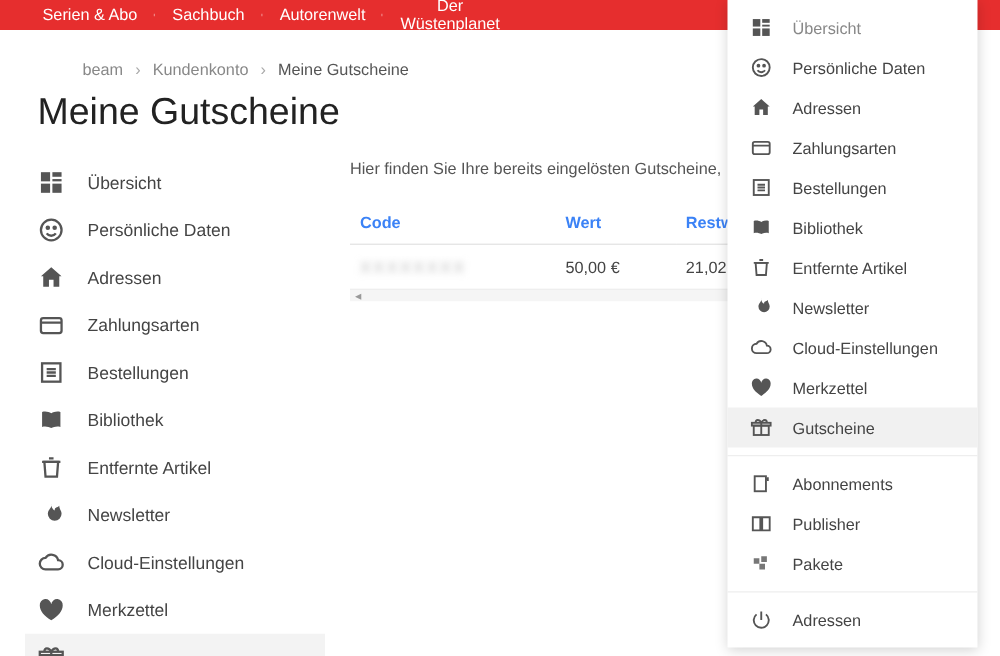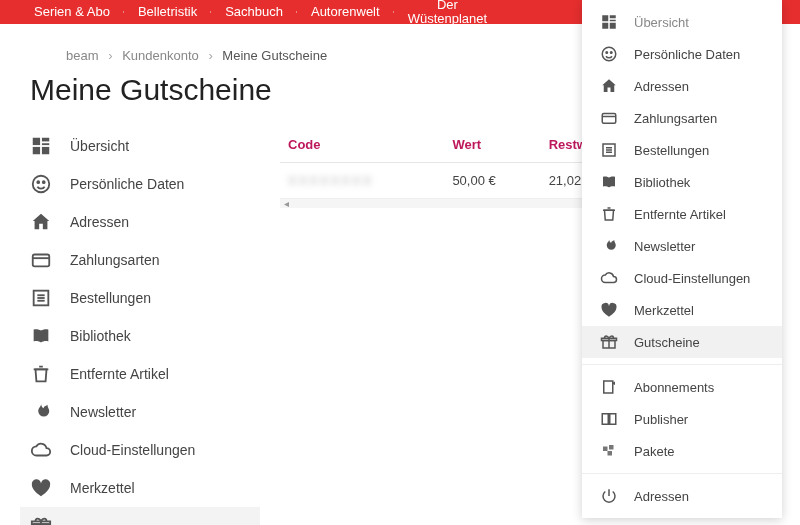--- a/index.html
+++ b/index.html
@@ -13,39 +13,38 @@
 .breadcrumb .last { color: #555; }
 h1 { font-size: 30px; font-weight: 400; color: #222; padding: 6px 30px 20px; }
 .layout { display: flex; padding: 0 20px; }
 .sidebar { width: 240px; }
 .side-item { display: flex; align-items: center; padding: 8px 10px; cursor: pointer; color: #444; font-size: 14px; }
 .side-item .ico { width: 22px; height: 22px; margin-right: 18px; color: #555; display: flex; align-items: center; justify-content: center; }
 .side-item.active { background: #f3f3f3; }
 .main { flex: 1; padding-left: 20px; }
 .intro { font-size: 13px; color: #555; margin-bottom: 18px; }
 table { width: 100%; border-collapse: collapse; font-size: 13px; }
-th { text-align: left; font-weight: 600; color: #be185d; padding: 10px 8px; border-bottom: 1px solid #e6e6e6; }
+th { text-align: left; font-weight: 600; color: #3b82f6; padding: 10px 8px; border-bottom: 1px solid #e6e6e6; }
 td { padding: 10px 8px; color: #444; }
 .scroller { height: 10px; background: #f5f5f5; border-top: 1px solid #eee; position: relative; }
 .scroller .arr { position: absolute; left: 4px; top: -1px; font-size: 10px; color: #999; }
 .code-blur { filter: blur(3px); color: #bbb; letter-spacing: 2px; }
 .dropdown { position: absolute; top: 0; right: 18px; width: 200px; background: #fff; box-shadow: 0 2px 10px rgba(0,0,0,0.18); padding: 6px 0; z-index: 50; }
 .dd-item { display: flex; align-items: center; padding: 7px 18px; cursor: pointer; color: #444; font-size: 13px; }
 .dd-item .ico { width: 18px; height: 18px; margin-right: 16px; color: #555; display: flex; align-items: center; justify-content: center; }
 .dd-item.active { background: #f1f1f1; }
 .dd-item.first { color: #888; }
 .dd-sep { height: 1px; background: #eee; margin: 6px 0; }
 svg { width: 100%; height: 100%; }
 </style>
 </head>
 <body>
 
 <div class="topnav" id="topnav">
     <div class="topnav-item">Serien &amp; Abo</div>
-    <div class="topnav-item">Belletristik</div>
     <div class="topnav-item">Sachbuch</div>
     <div class="topnav-item">Autorenwelt</div>
     <div class="topnav-item">Der<br>Wüstenplanet</div>
   </div>
 
 <div class="breadcrumb">
   <span>beam</span>
   <span class="sep">›</span>
   <span>Kundenkonto</span>
   <span class="sep">›</span>
@@ -152,20 +151,21 @@
         <span class="ico">
           <svg viewBox="0 0 24 24" fill="none" stroke="currentColor" stroke-width="2">
             <rect x="4" y="10" width="16" height="10"></rect>
             <rect x="2" y="7" width="20" height="3"></rect>
             <path d="M12 7v13M12 7c-2-4-6-4-6 0M12 7c2-4 6-4 6 0"></path>
           </svg>
         </span>
       </div>
     </div>
   <div class="main">
+    <div class="intro">Hier finden Sie Ihre bereits eingelösten Gutscheine,</div>
     <table>
       <thead>
           <tr>
         <th>Code</th>
         <th>Wert</th>
         <th>Restwert</th>
         <th>Zuletzt ge</th>
       </tr>
         </thead>
       <tbody>

